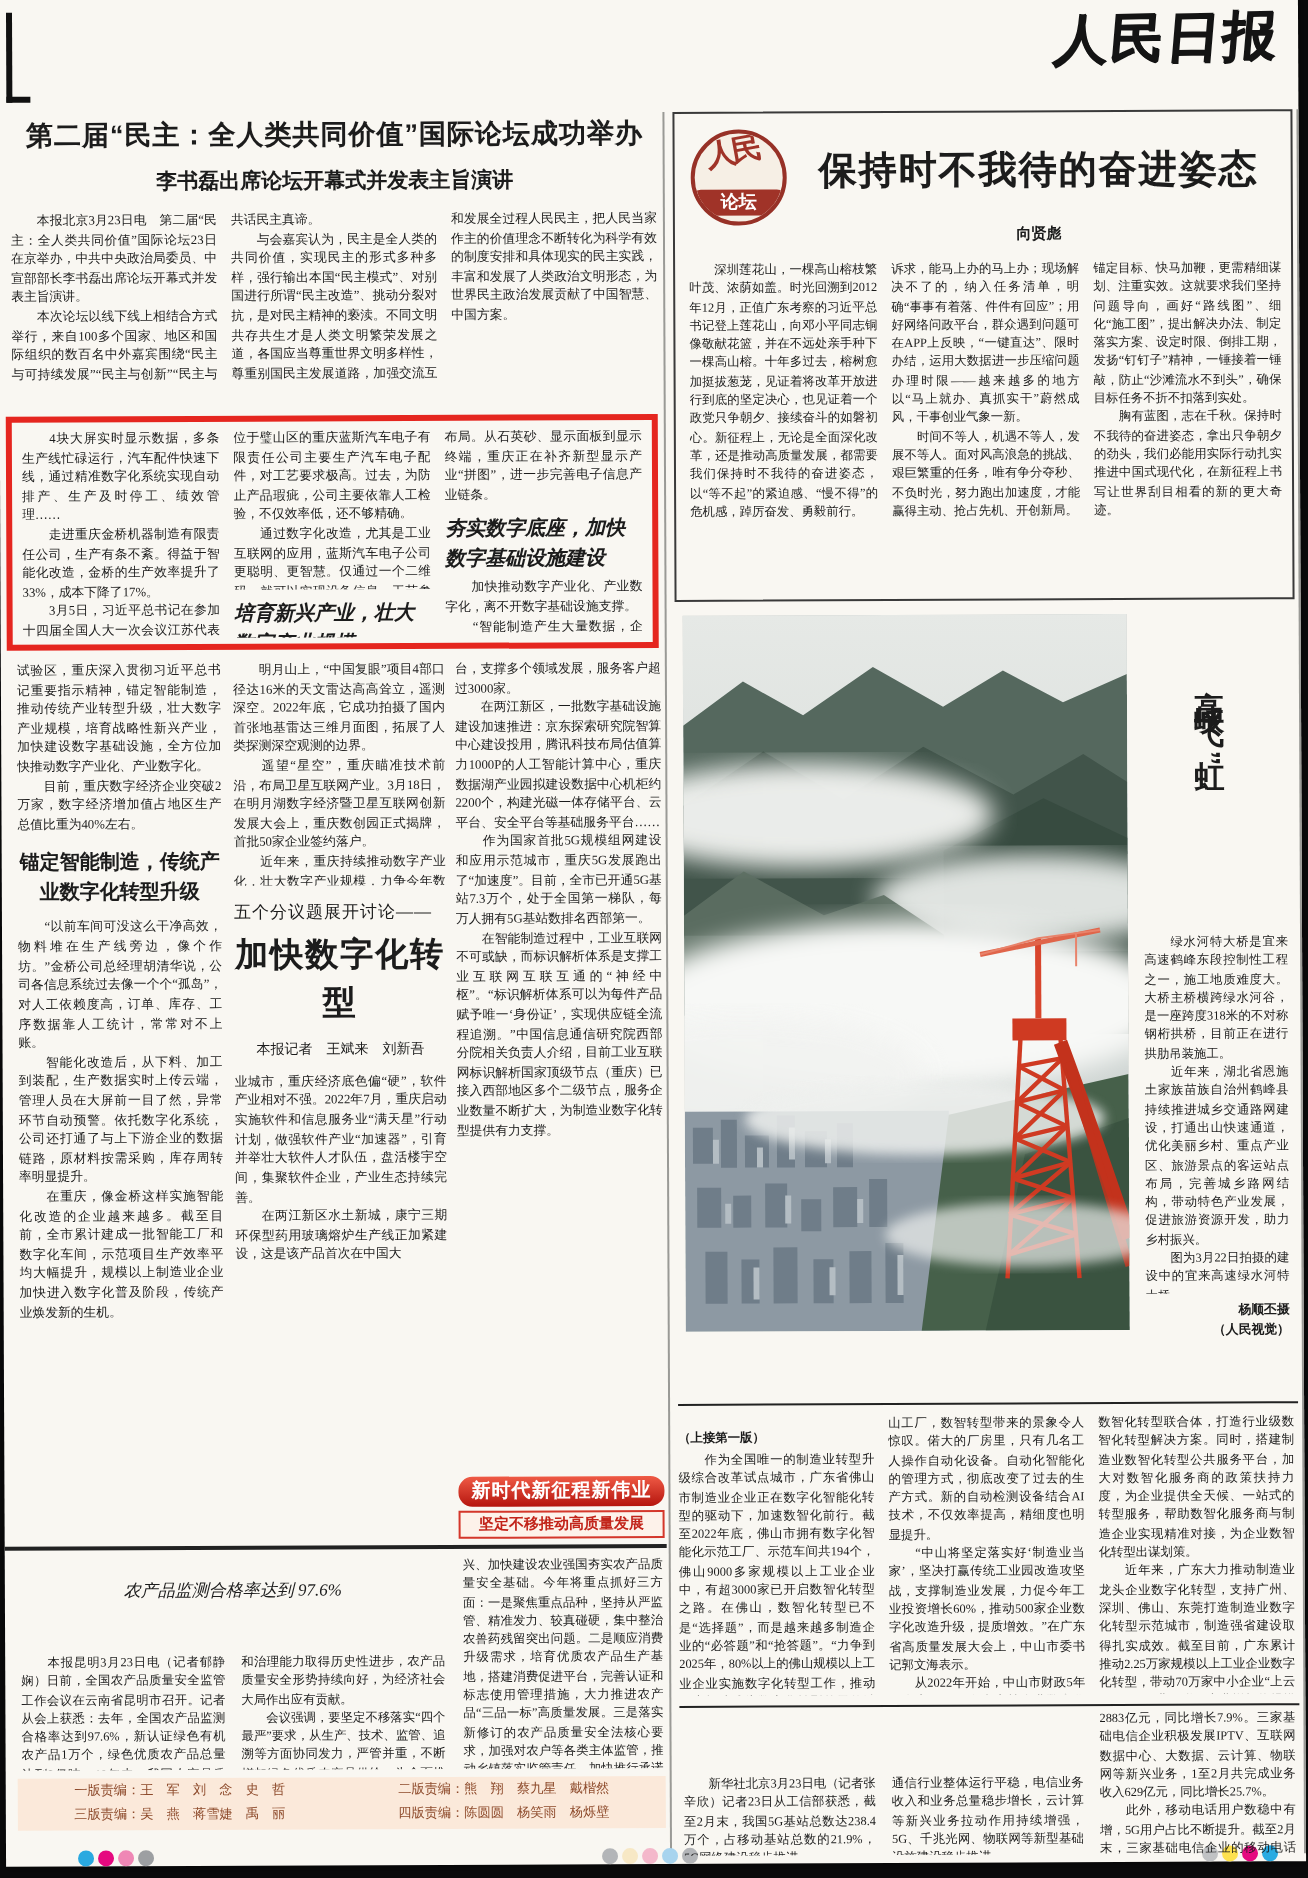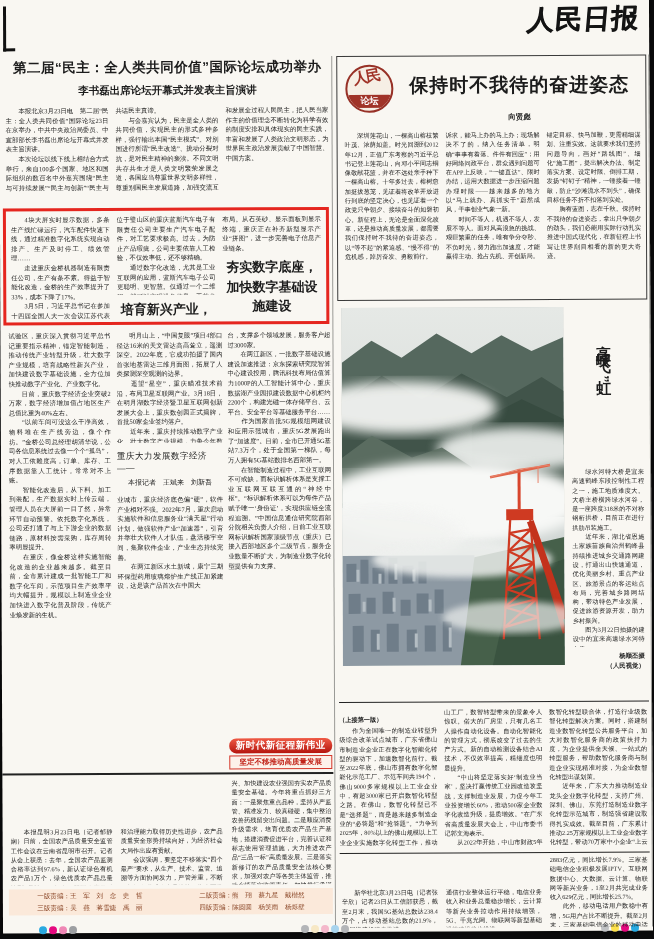--- a/index.html
+++ b/index.html
@@ -22,22 +22,22 @@
   .cols{display:flex;gap:7px;}
   .col{text-align:justify;overflow:hidden;white-space:pre-line;line-height:1.5;}
   .small{font-size:6.4px;}
   .tiny{font-size:6.2px;}
   h1,h2,h3{margin:0;font-family:"Liberation Sans",sans-serif;}
   
   .fi-head{font-size:13.5px;font-weight:bold;text-align:center;white-space:nowrap;letter-spacing:.5px;}
   .fi-sub{font-size:10.5px;font-weight:bold;text-align:center;margin-top:7px;}
   
   .redbox{border:3.5px solid #e5261f;background:transparent;padding:4px 5px;box-sizing:border-box;}
-  .boxheading{font-size:13px;font-weight:bold;text-align:center;line-height:1.5;margin:5px 0 2px;
-              font-family:"Liberation Sans",sans-serif;white-space:normal;}
+  .boxheading{font-size:10px;font-weight:bold;text-align:left;line-height:1.5;margin:5px 0 2px;
+              font-family:"Liberation Sans",sans-serif;white-space:normal;font-style:italic;}
   .subheading{font-size:10px;font-weight:bold;text-align:center;line-height:1.5;margin:7px 0 5px;
               font-family:"Liberation Sans",sans-serif;}
   
   .cq-kicker{font-size:8.5px;text-align:left;margin:8px 0 4px;letter-spacing:.5px;}
   .cq-big{font-size:16.5px;font-weight:bold;line-height:1.45;text-align:center;letter-spacing:1px;
           font-family:"Liberation Sans",sans-serif;}
   .cq-byline{font-size:7px;text-align:center;margin:5px 0 7px;}
   
   .badge-ribbon{background:linear-gradient(180deg,#ef5a45,#b5150e);color:#fff;font-weight:bold;
                 font-size:9.5px;text-align:center;border-radius:7px;padding:1px 0;
@@ -116,32 +116,34 @@
         <div class="boxheading">夯实数字底座，加快数字基础设施建设</div>
         <div class="col small">　　加快推动数字产业化、产业数字化，离不开数字基础设施支撑。
 　　“智能制造产生大量数据，企业必须把这些数据存储到数据中心，我们的5G网络能够高效地传输数据并确保速度和安全性。”重庆移动大数据智能化中心副总经理文强说。</div>
       </div>
     </div>
   </div>
 
   <div class="abs" style="left:8px;top:332px;width:102px;height:440px;overflow:hidden;">
     <div class="col small">试验区，重庆深入贯彻习近平总书记重要指示精神，锚定智能制造，推动传统产业转型升级，壮大数字产业规模，培育战略性新兴产业，加快建设数字基础设施，全方位加快推动数字产业化、产业数字化。
 　　目前，重庆数字经济企业突破2万家，数字经济增加值占地区生产总值比重为40%左右。</div>
+    <div class="subheading">锚定智能制造，传统产业数字化转型升级</div>
     <div class="col small">　　“以前车间可没这么干净高效，物料堆在生产线旁边，像个作坊。”金桥公司总经理胡清华说，公司各信息系统过去像一个个“孤岛”，对人工依赖度高，订单、库存、工序数据靠人工统计，常常对不上账。
 　　智能化改造后，从下料、加工到装配，生产数据实时上传云端，管理人员在大屏前一目了然，异常环节自动预警。依托数字化系统，公司还打通了与上下游企业的数据链路，原材料按需采购，库存周转率明显提升。
 　　在重庆，像金桥这样实施智能化改造的企业越来越多。截至目前，全市累计建成一批智能工厂和数字化车间，示范项目生产效率平均大幅提升，规模以上制造业企业加快进入数字化普及阶段，传统产业焕发新的生机。</div>
   </div>
 
   <div class="abs" style="left:116px;top:332px;width:106px;height:440px;overflow:hidden;">
     <div class="col small" style="height:112px;">　　明月山上，“中国复眼”项目4部口径达16米的天文雷达高高耸立，遥测深空。2022年底，它成功拍摄了国内首张地基雷达三维月面图，拓展了人类探测深空观测的边界。
 　　遥望“星空”，重庆瞄准技术前沿，布局卫星互联网产业。3月18日，在明月湖数字经济暨卫星互联网创新发展大会上，重庆数创园正式揭牌，首批50家企业签约落户。
 　　近年来，重庆持续推动数字产业化，壮大数字产业规模，力争今年数字经济核心产业增加值增长10%以上。
 　　一手锻长板，一手补短板。作为工</div>
     <div>
-      <div class="cq-kicker">重庆大力发展数字经济——</div>
+      <div class="cq-kicker">五个分议题展开讨论——</div>
+      <div class="cq-big">加快数字化转型</div>
       <div class="cq-byline">本报记者　王斌来　刘新吾</div>
     </div>
     <div class="col small">业城市，重庆经济底色偏“硬”，软件产业相对不强。2022年7月，重庆启动实施软件和信息服务业“满天星”行动计划，做强软件产业“加速器”，引育并举壮大软件人才队伍，盘活楼宇空间，集聚软件企业，产业生态持续完善。
 　　在两江新区水土新城，康宁三期环保型药用玻璃熔炉生产线正加紧建设，这是该产品首次在中国大</div>
   </div>
 
   <div class="abs" style="left:227px;top:332px;width:103px;height:404px;overflow:hidden;">
     <div class="col small">台，支撑多个领域发展，服务客户超过3000家。
 　　在两江新区，一批数字基础设施建设加速推进：京东探索研究院智算中心建设投用，腾讯科技布局估值算力1000P的人工智能计算中心，重庆数据湖产业园拟建设数据中心机柜约2200个，构建光磁一体存储平台、云平台、安全平台等基础服务平台……
 　　作为国家首批5G规模组网建设和应用示范城市，重庆5G发展跑出了“加速度”。目前，全市已开通5G基站7.3万个，处于全国第一梯队，每万人拥有5G基站数排名西部第一。
@@ -150,20 +152,21 @@
 
   <div class="abs" style="left:227px;top:740px;width:103px;">
     <div class="badge-ribbon">新时代新征程新伟业</div>
     <div class="badge-sub">坚定不移推动高质量发展</div>
   </div>
 
   <div class="abs hrule" style="left:0px;top:774px;width:331px;height:2px;"></div>
 
   <div class="abs" style="left:8px;top:780px;width:322px;height:106px;">
     <div class="abs" style="left:0px;top:6px;width:212px;">
+      <div class="green-sub">农产品监测合格率达到 97.6%</div>
     </div>
     <div class="abs col tiny" style="left:0px;top:48px;width:102px;height:58px;">　　本报昆明3月23日电（记者郁静娴）日前，全国农产品质量安全监管工作会议在云南省昆明市召开。记者从会上获悉：去年，全国农产品监测合格率达到97.6%，新认证绿色有机农产品1万个，绿色优质农产品总量达到2亿吨。10年来，我国农产品质量安全治理体系</div>
     <div class="abs col tiny" style="left:110px;top:48px;width:102px;height:58px;">和治理能力取得历史性进步，农产品质量安全形势持续向好，为经济社会大局作出应有贡献。
 　　会议强调，要坚定不移落实“四个最严”要求，从生产、技术、监管、追溯等方面协同发力，严管并重，不断增加绿色优质农产品供给，为全面推进乡村振</div>
     <div class="abs col tiny" style="left:221px;top:0px;width:100px;height:106px;">兴、加快建设农业强国夯实农产品质量安全基础。今年将重点抓好三方面：一是聚焦重点品种，坚持从严监管、精准发力、较真碰硬，集中整治农兽药残留突出问题。二是顺应消费升级需求，培育优质农产品生产基地，搭建消费促进平台，完善认证和标志使用管理措施，大力推进农产品“三品一标”高质量发展。三是落实新修订的农产品质量安全法核心要求，加强对农户等各类主体监管，推动乡镇落实监管责任，加快推行承诺达标合格证制度和风险防控机制建设。</div>
   </div>
 
   <div class="abs editors" style="left:6px;top:890px;width:324px;height:26px;">
     <div>
       <span>一版责编：王　军　刘　念　史　哲</span><br>

